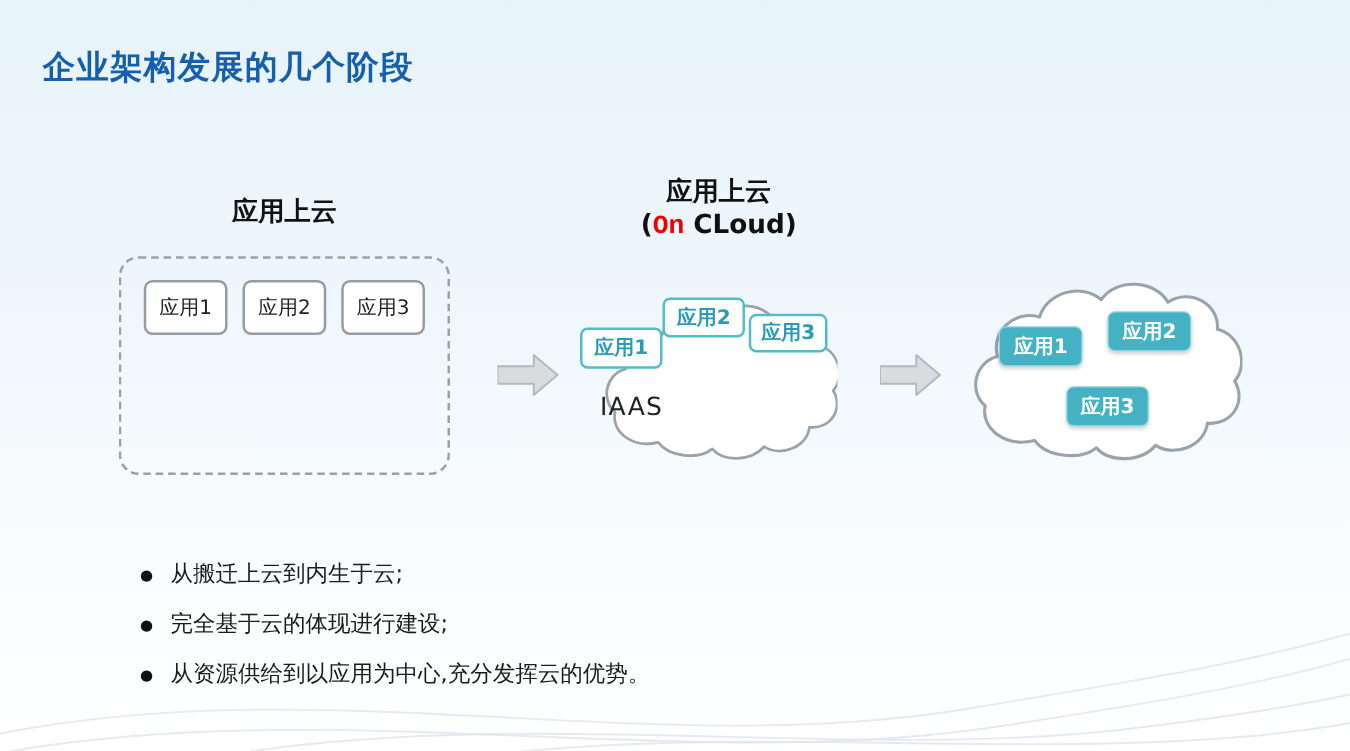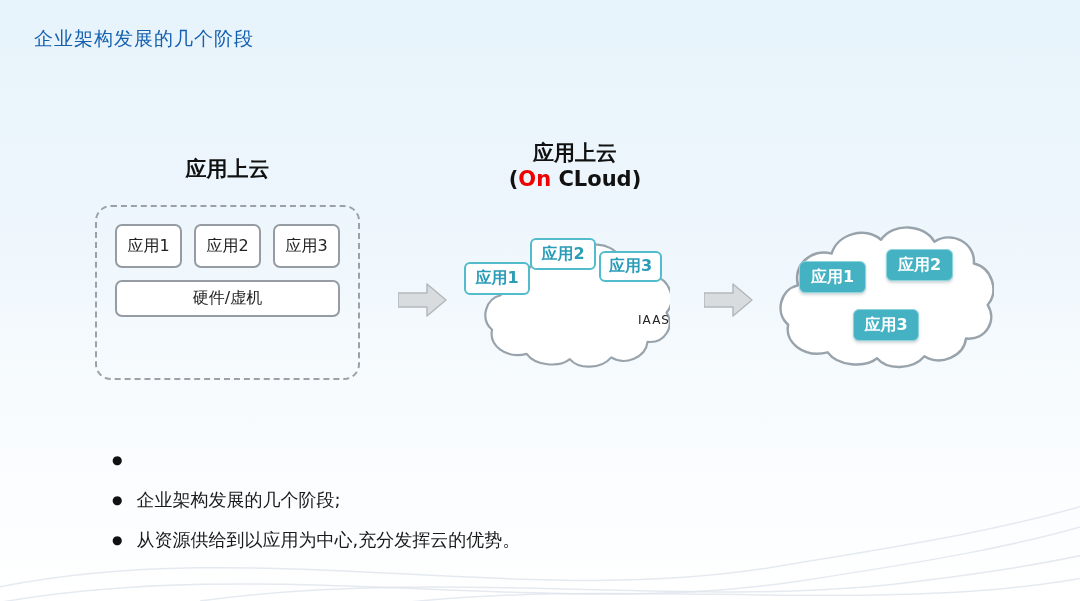--- a/index.html
+++ b/index.html
@@ -1,35 +1,35 @@
 <!DOCTYPE html>
 <html><head>
 <meta charset="utf-8">
 <style>
   html,body{margin:0;padding:0;}
   body{font-family:"DejaVu Sans","Liberation Sans",sans-serif;}
   .slide{position:relative;width:1080px;height:601px;overflow:hidden;
          background:linear-gradient(180deg,#e7f3fb 0%,#edf6fc 35%,#f7fbfe 65%,#ffffff 100%);}
   .abs{position:absolute;}
-  .slide-title{left:34px;top:26px;font-size:19px;font-weight:400;color:#1460ae;letter-spacing:1px;}
+  .slide-title{left:34px;top:36px;font-size:26px;font-weight:700;color:#1460ae;letter-spacing:1px;}
   .stage-heading{font-size:21px;font-weight:700;color:#111;text-align:center;line-height:26px;}
-  .red{color:#f00000;}
+  .red{color:#f00000;font-family:Liberation Mono, monospace;}
   
   .dashed-box{left:95px;top:205px;width:265px;height:175px;border:2px dashed #9aa1a8;border-radius:16px;
               box-sizing:border-box;padding:17px 18px;display:flex;flex-direction:column;gap:12px;}
   .apps-row{display:flex;gap:12px;}
   .gray-box{background:#fff;border:2px solid #969ca4;border-radius:7px;display:flex;align-items:center;
             justify-content:center;font-size:16px;color:#222;}
   .apps-row .gray-box{flex:1;height:40px;}
   .layer-box{height:33px;}
   
   .flow-arrow{width:50px;height:36px;}
   
   .cloud-svg path{fill:#ffffff;stroke:#98a3ac;stroke-width:2.5;stroke-linejoin:round;}
-  .cloud-label{font-size:12px;color:#222;text-align:right;letter-spacing:1px;}
+  .cloud-label{font-size:20px;color:#222;text-align:left;letter-spacing:1px;}
   
   .chip{display:flex;align-items:center;justify-content:center;font-size:16px;border-radius:6px;box-sizing:border-box;}
   .chip-outline{background:#fff;border:2px solid #52bccd;color:#2b9cb8;font-weight:600;}
   .chip-solid{background:#45b2c3;border:1px solid #8ed4de;color:#fff;font-weight:600;
               box-shadow:0 2px 3px rgba(60,90,100,.25);}
   
   .bullets{left:112px;top:448px;display:flex;flex-direction:column;gap:16px;}
   .bullet-row{display:flex;align-items:flex-start;gap:14px;font-size:18px;color:#1a1a1a;}
   .bullet-dot{font-size:12px;line-height:24px;color:#111;}
   .bullet-text{line-height:24px;}
@@ -45,21 +45,20 @@
   <div class="abs slide-title">企业架构发展的几个阶段</div>
 
   <div class="abs stage-heading" style="left:95px;top:156px;width:265px;">应用上云</div>
 
   <div class="abs dashed-box">
     <div class="apps-row">
       <div class="gray-box">应用1</div>
       <div class="gray-box">应用2</div>
       <div class="gray-box">应用3</div>
     </div>
-    <div class="gray-box layer-box">硬件/虚机</div>
   </div>
 
   <svg class="abs flow-arrow" style="left:398px;top:282px;" viewBox="0 0 50 36">
     <polygon points="0,11 29,11 29,2 48,18 29,34 29,25 0,25" fill="#d9dcde" stroke="#b3b8bd" stroke-width="1.5" stroke-linejoin="round"></polygon>
   </svg>
 
   <div class="abs stage-heading" style="left:470px;top:140px;width:210px;">
     <div>应用上云</div>
     <div><span>(</span><span class="red">On</span><span> CLoud)</span></div>
   </div>
@@ -88,24 +87,25 @@
              C140 150 114 150 104 138 C92 148 64 146 54 132 Z"></path>
   </svg>
 
   <div class="abs chip chip-solid" style="left:799px;top:261px;width:67px;height:32px;">应用1</div>
   <div class="abs chip chip-solid" style="left:886px;top:249px;width:67px;height:32px;">应用2</div>
   <div class="abs chip chip-solid" style="left:853px;top:309px;width:66px;height:32px;">应用3</div>
 
   <div class="abs bullets">
     <div class="bullet-row">
       <span class="bullet-dot">●</span>
+      <span class="bullet-text">从搬迁上云到内生于云;</span>
     </div>
     <div class="bullet-row">
       <span class="bullet-dot">●</span>
-      <span class="bullet-text">企业架构发展的几个阶段;</span>
+      <span class="bullet-text">完全基于云的体现进行建设;</span>
     </div>
     <div class="bullet-row">
       <span class="bullet-dot">●</span>
       <span class="bullet-text">从资源供给到以应用为中心,充分发挥云的优势。</span>
     </div>
   </div>
 
   <svg class="abs waves" viewBox="0 0 1080 130">
     <path d="M-20 120 C 250 60 520 140 780 95 C 900 75 1000 60 1100 30"></path>
     <path d="M-20 135 C 260 80 540 150 800 110 C 930 90 1020 75 1100 50"></path>

